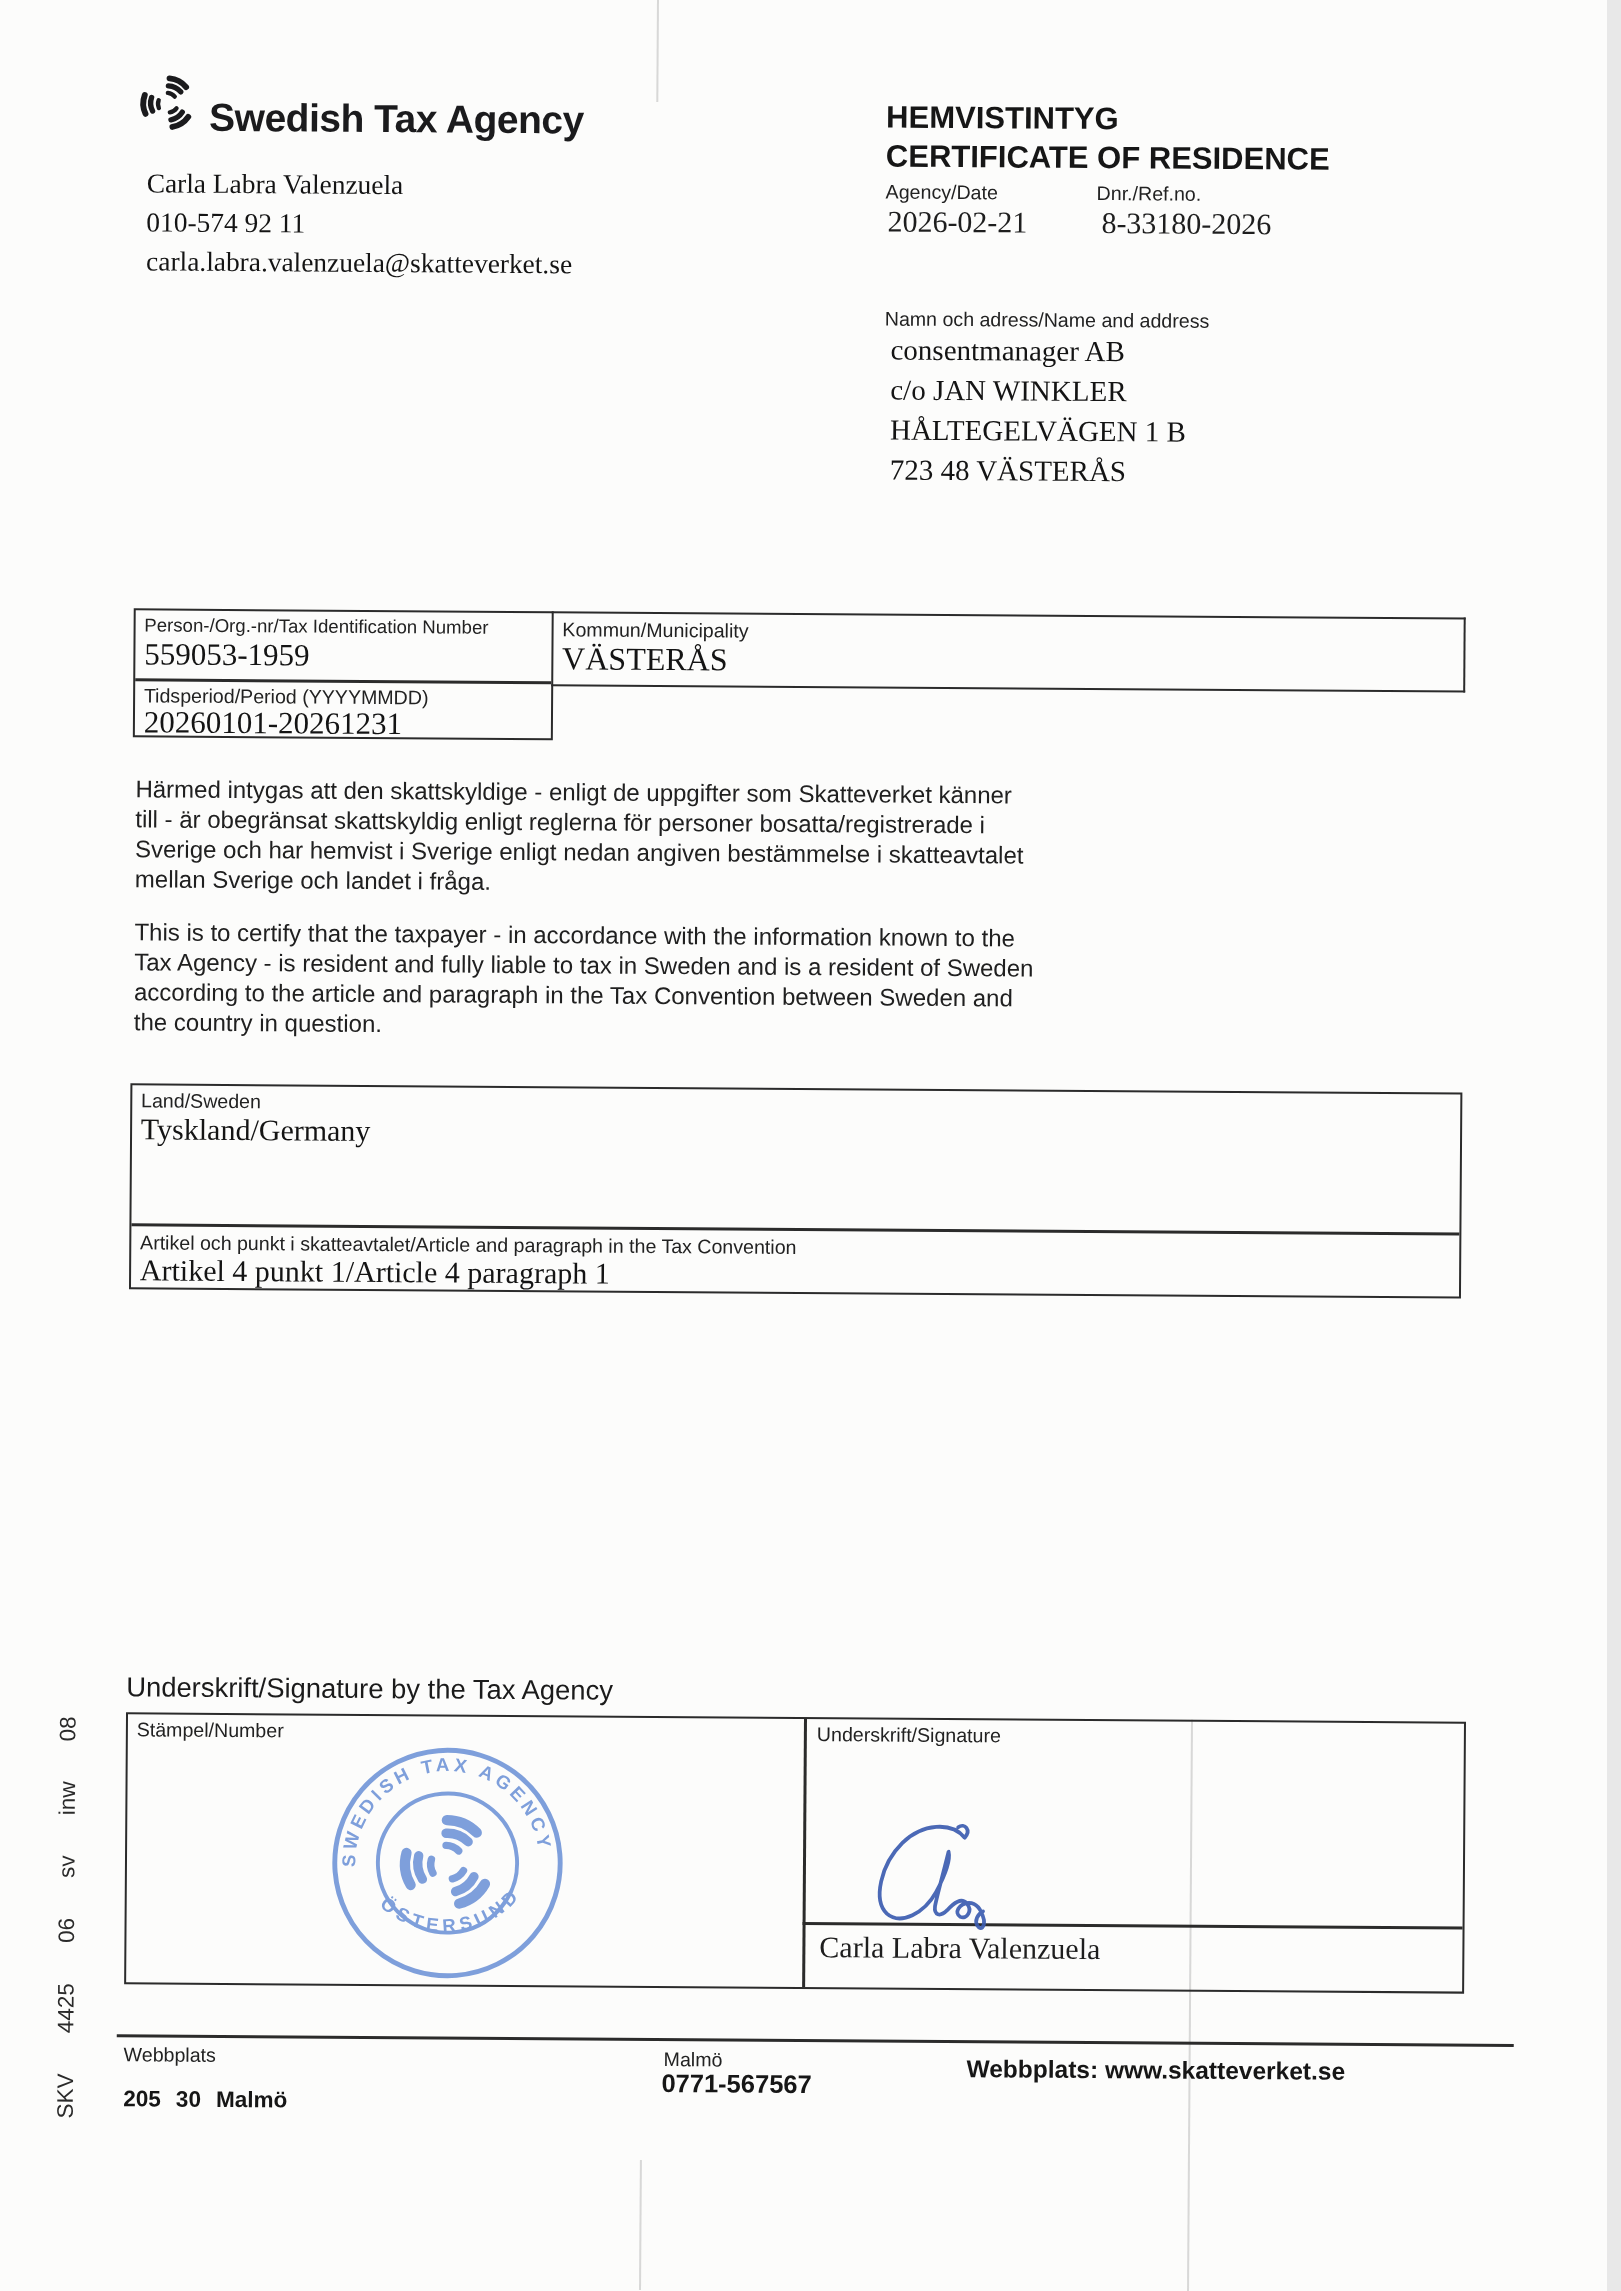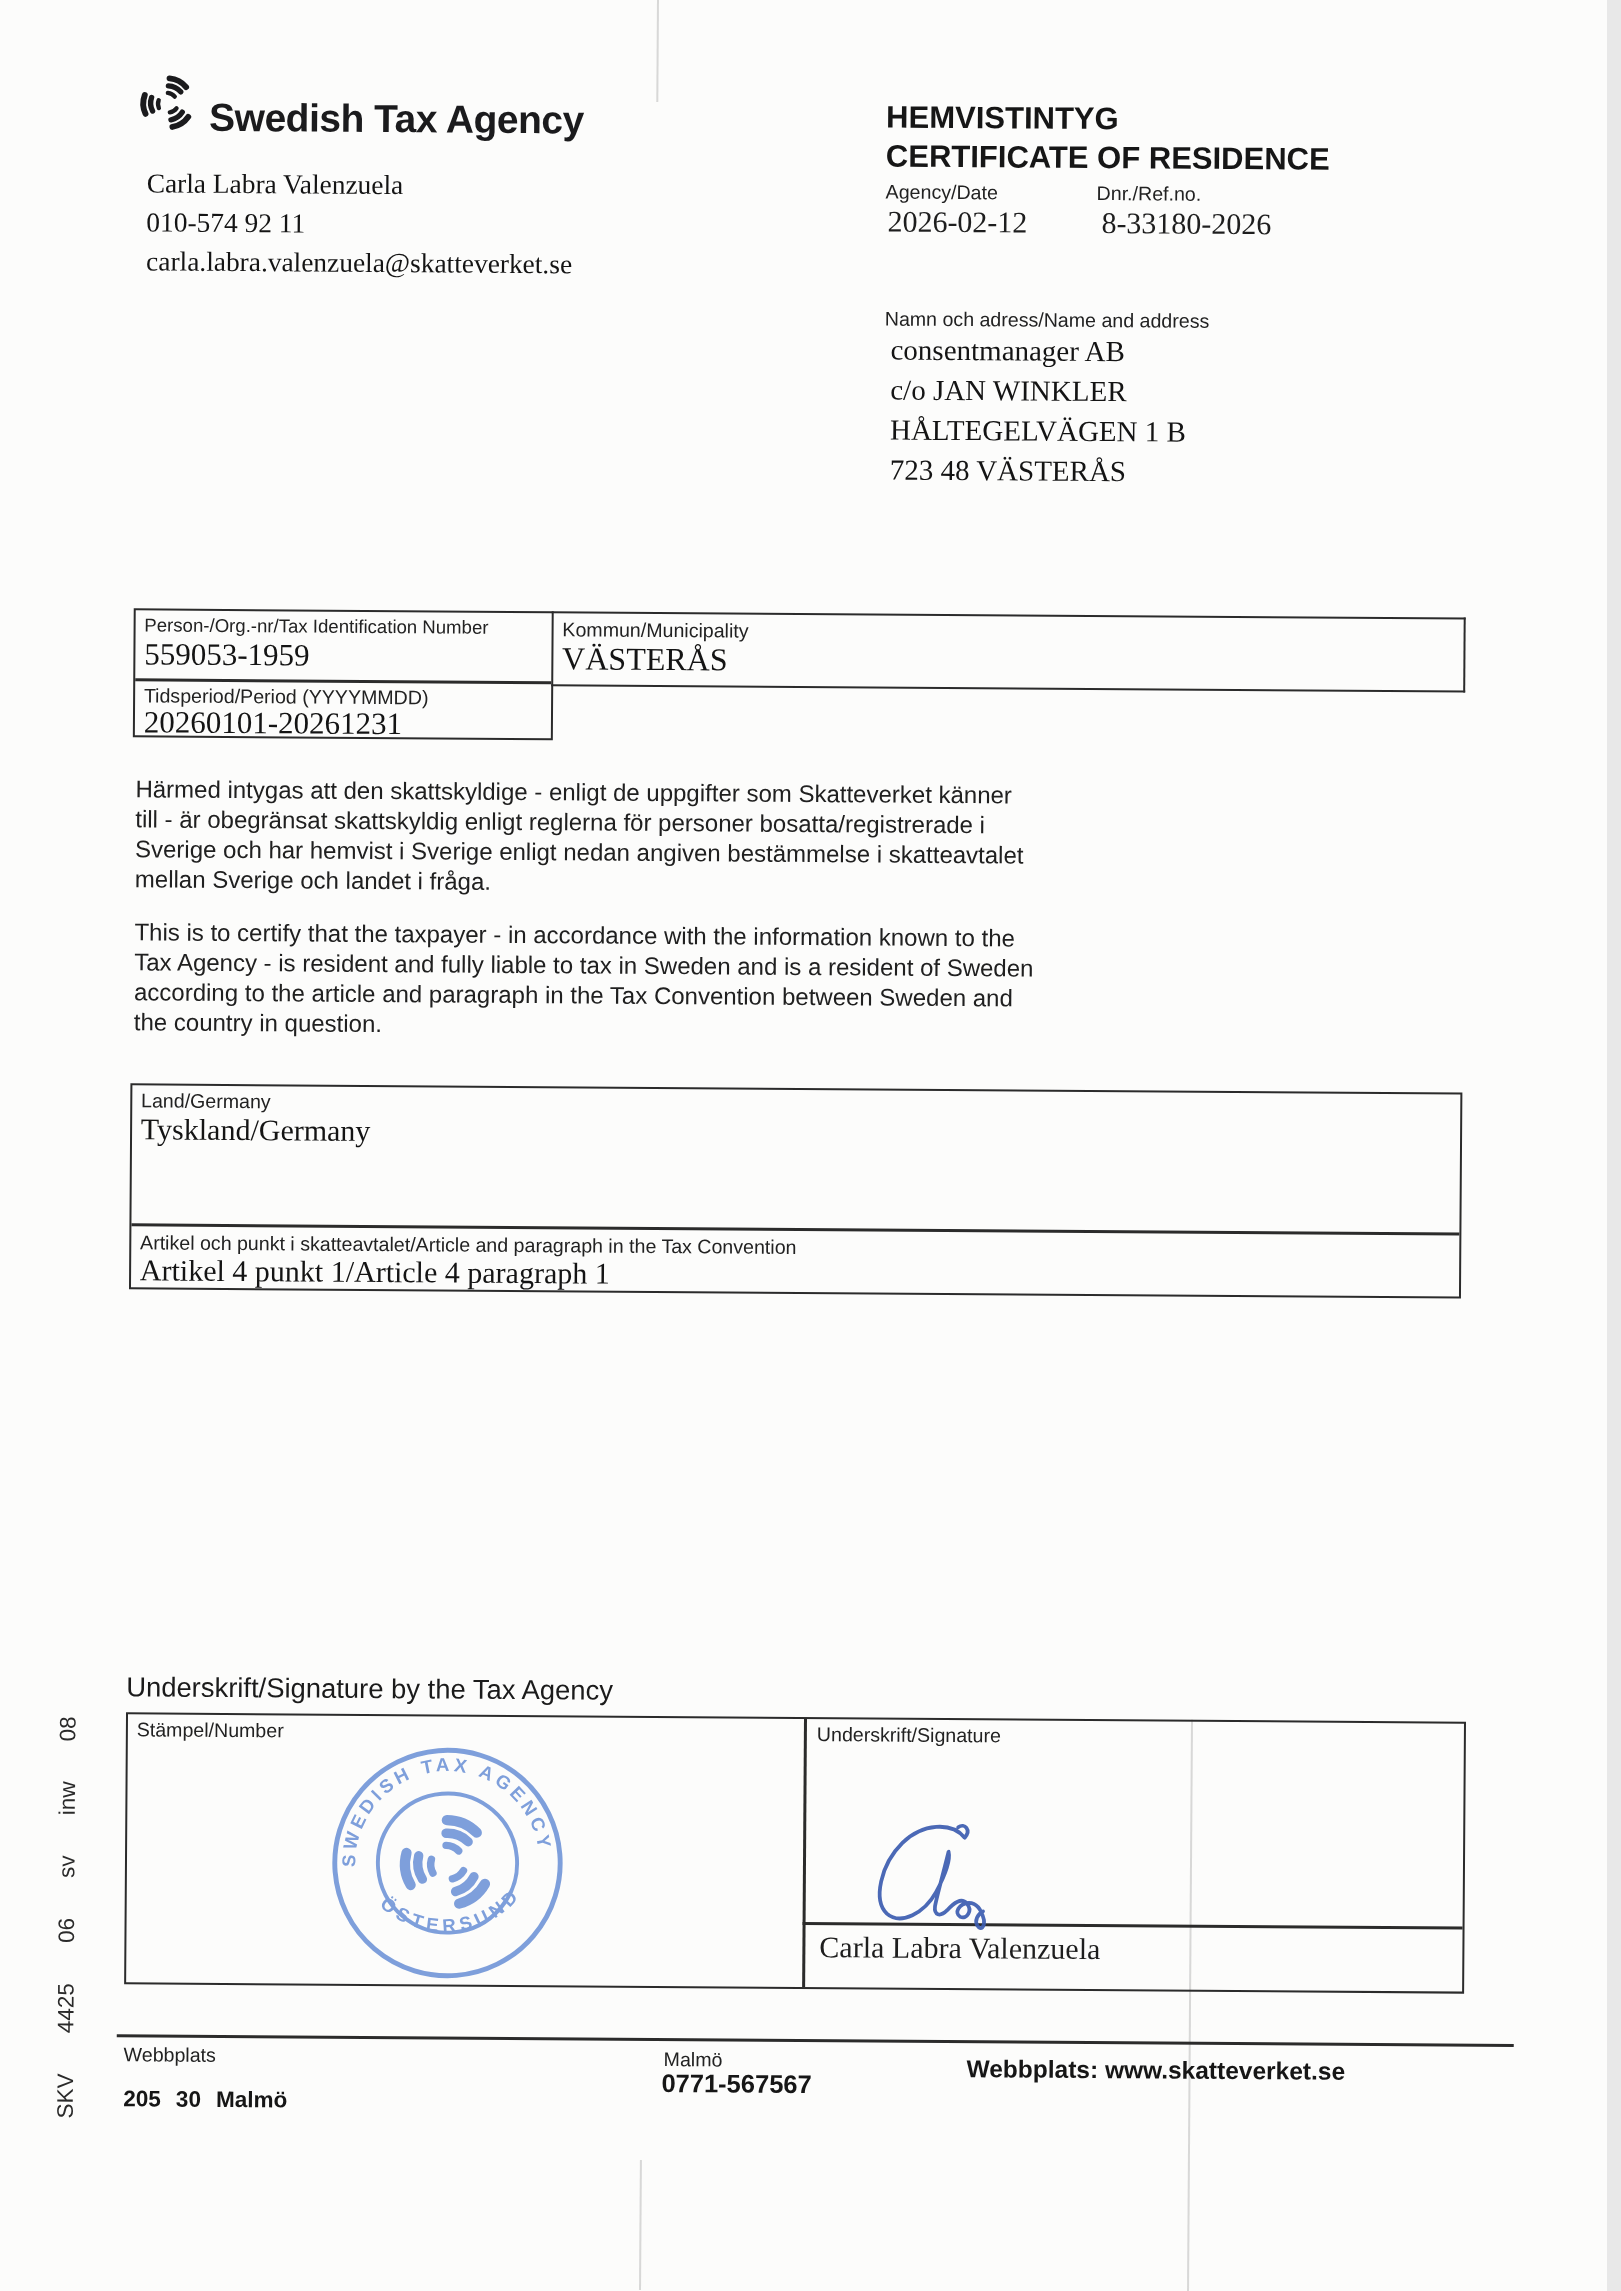--- a/index.html
+++ b/index.html
@@ -62,21 +62,21 @@
       <div>Carla Labra Valenzuela</div>
       <div>010-574 92 11</div>
       <div>carla.labra.valenzuela@skatteverket.se</div>
     </div>
 
     <div class="abs doc-title" style="left:879px;top:98px">HEMVISTINTYG</div>
     <div class="abs doc-title" style="left:879px;top:137px">CERTIFICATE OF RESIDENCE</div>
 
     <div class="abs lbl" style="left:879px;top:180px">Agency/Date</div>
     <div class="abs lbl" style="left:1090px;top:180px">Dnr./Ref.no.</div>
-    <div class="abs serif" style="left:881px;top:204px;font-size:30px">2026-02-12</div>
+    <div class="abs serif" style="left:881px;top:204px;font-size:30px">2026-02-21</div>
     <div class="abs serif" style="left:1095px;top:204px;font-size:30px">8-33180-2026</div>
 
     <div class="abs lbl" style="left:879px;top:307px">Namn och adress/Name and address</div>
     <div class="abs addr" style="left:885px;top:329px">
       <div>consentmanager AB</div>
       <div>c/o JAN WINKLER</div>
       <div>HÅLTEGELVÄGEN 1 B</div>
       <div>723 48 VÄSTERÅS</div>
     </div>
 
@@ -100,21 +100,21 @@
     </div>
     <div class="abs para" style="left:133px;top:922px">
       <div>This is to certify that the taxpayer - in accordance with the information known to the</div>
       <div>Tax Agency - is resident and fully liable to tax in Sweden and is a resident of Sweden</div>
       <div>according to the article and paragraph in the Tax Convention between Sweden and</div>
       <div>the country in question.</div>
     </div>
 
     <div class="abs box" style="left:130px;top:1088px;width:1332px;height:206px">
       <div style="position:absolute;left:0;right:0;top:138px;height:2.9px;background:#2b2b2b"></div>
-      <div class="abs lbl" style="left:8.8px;top:3.9px">Land/Germany</div>
+      <div class="abs lbl" style="left:8.8px;top:3.9px">Land/Sweden</div>
       <div class="abs val" style="left:8.8px;top:26.5px;font-size:30px">Tyskland/Germany</div>
       <div class="abs lbl" style="left:8.8px;top:146px">Artikel och punkt i skatteavtalet/Article and paragraph in the Tax Convention</div>
       <div class="abs val" style="left:8.8px;top:168px;font-size:30px">Artikel 4 punkt 1/Article 4 paragraph 1</div>
     </div>
 
     <div class="abs sig-heading" style="left:130px;top:1676px">Underskrift/Signature by the Tax Agency</div>
 
     <div class="abs box" style="left:130px;top:1717px;width:1340px;height:272px">
       <div style="position:absolute;top:0;bottom:0;left:676px;width:2.9px;background:#2b2b2b"></div>
       <div class="abs lbl" style="left:8.8px;top:3.9px">Stämpel/Number</div>

